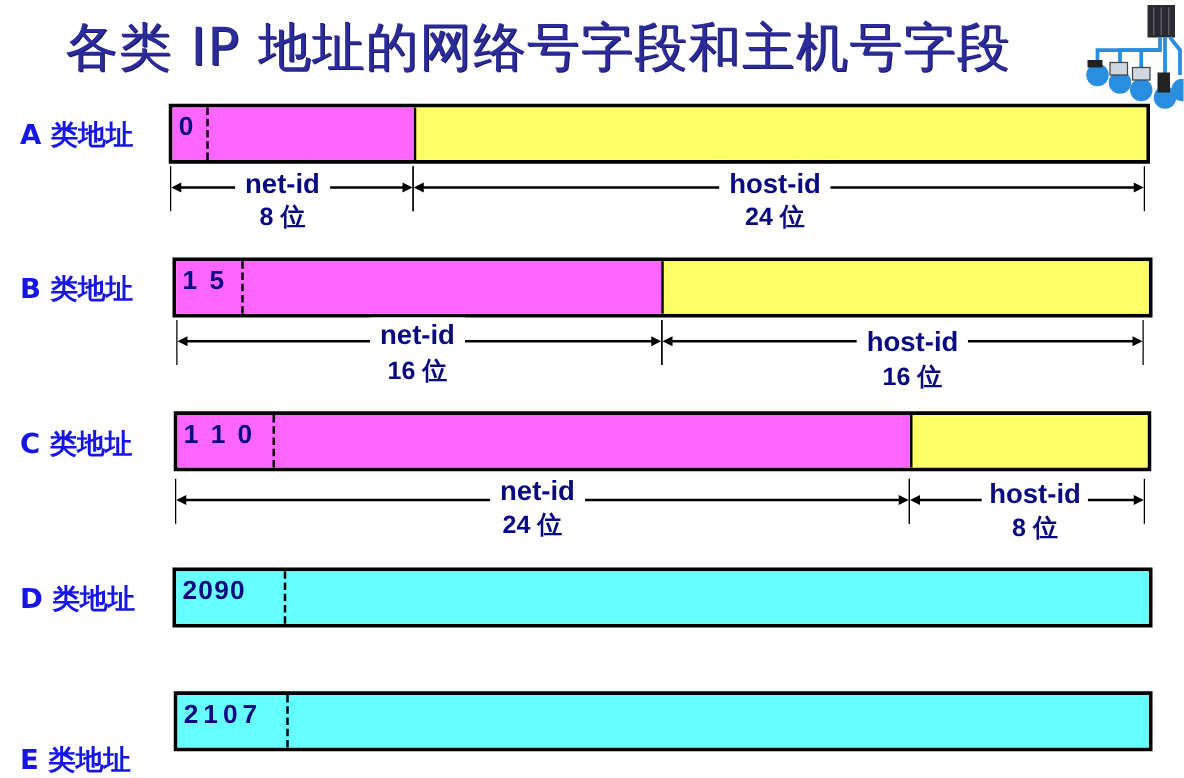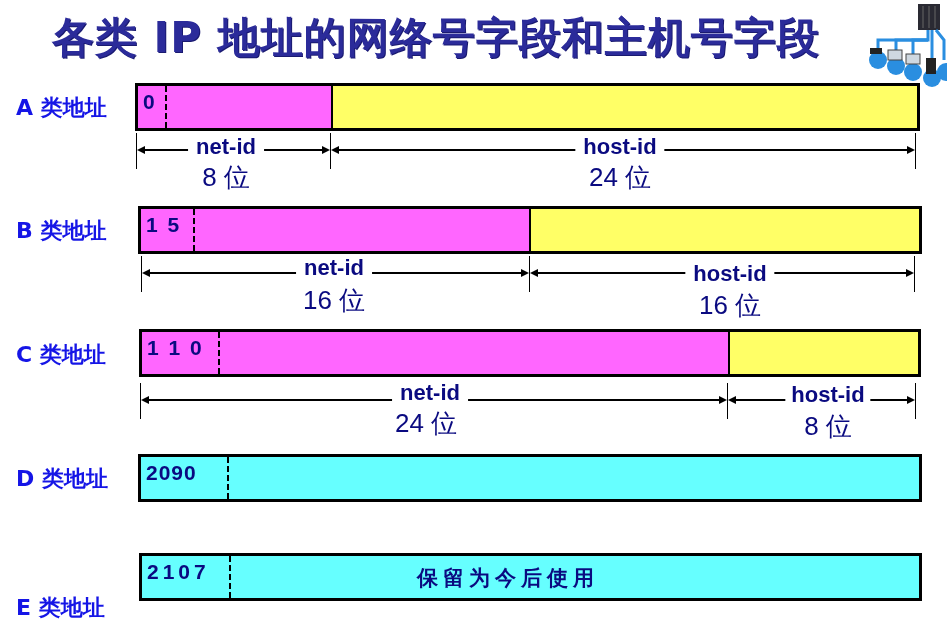--- a/index.html
+++ b/index.html
@@ -1,21 +1,21 @@
 <!DOCTYPE html>
 <html><head>
 <meta charset="utf-8">
 <style>
   html, body { margin: 0; padding: 0; }
   body {
     width: 947px; height: 622px; background: #ffffff; position: relative; overflow: hidden;
     font-family: "DejaVu Sans", "Liberation Sans", sans-serif;
   }
   .title {
-    position: absolute; left: 52px; top: 10px; font-size: 42px; font-weight: bold;
+    position: absolute; left: 52px; top: 10px; font-size: 42px; font-weight: normal;
     color: #2b2b9a; letter-spacing: 1px; white-space: nowrap;
     text-shadow: 1px 1px 0 #1a1a70;
   }
   .logo { position: absolute; left: 868px; top: 0; width: 79px; height: 95px; }
   .row-label {
     position: absolute; left: 16px; font-size: 22px; font-weight: bold; color: #1515e6; white-space: nowrap;
   }
   .bar {
     position: absolute; height: 42px; border: 3px solid #000; box-sizing: content-box;
   }
@@ -37,21 +37,21 @@
   .line { position: absolute; top: 16px; height: 2px; background: #000; }
   .arrow-l, .arrow-r { position: absolute; top: 13px; width: 0; height: 0; border-top: 4px solid transparent; border-bottom: 4px solid transparent; }
   .arrow-l { border-right: 8px solid #000; }
   .arrow-r { border-left: 8px solid #000; }
   .dim-label {
     position: absolute; top: 0; transform: translateX(-50%); text-align: center; background: #fff;
     padding: 0 8px; font-size: 22px; font-weight: bold; color: #0a0a80; line-height: 28px; white-space: nowrap;
     font-family: "Liberation Sans", sans-serif;
   }
   .dim-bits {
-    position: absolute; transform: translateX(-50%); font-size: 26px; font-weight: normal; color: #0a0a80;
+    position: absolute; transform: translateX(-50%); font-size: 20px; font-weight: bold; color: #0a0a80;
     white-space: nowrap; font-family: "Liberation Sans", sans-serif;
   }
 </style>
 </head>
 <body>
 
 <div class="title">各类 IP 地址的网络号字段和主机号字段</div>
 
 <svg class="logo" viewBox="0 0 79 95">
   <rect x="50" y="4" width="22" height="26" fill="#2a2a33"></rect>
@@ -157,14 +157,13 @@
   <div class="seg cyan" style="left:0; right:0;"></div>
   <div class="dash" style="left:86px;"></div>
   <div class="prefix" style="letter-spacing:1px;">2090</div>
 </div>
 
 <div class="row-label" style="top:593px;">E 类地址</div>
 <div class="bar" style="left:139px; top:553px; width:777px;">
   <div class="seg cyan" style="left:0; right:0;"></div>
   <div class="dash" style="left:87px;"></div>
   <div class="prefix" style="letter-spacing:4px;">2107</div>
-  <div class="center-text" style="left:366px; letter-spacing:5px;">保留为今后使用</div>
 </div>
 
 </body></html>

